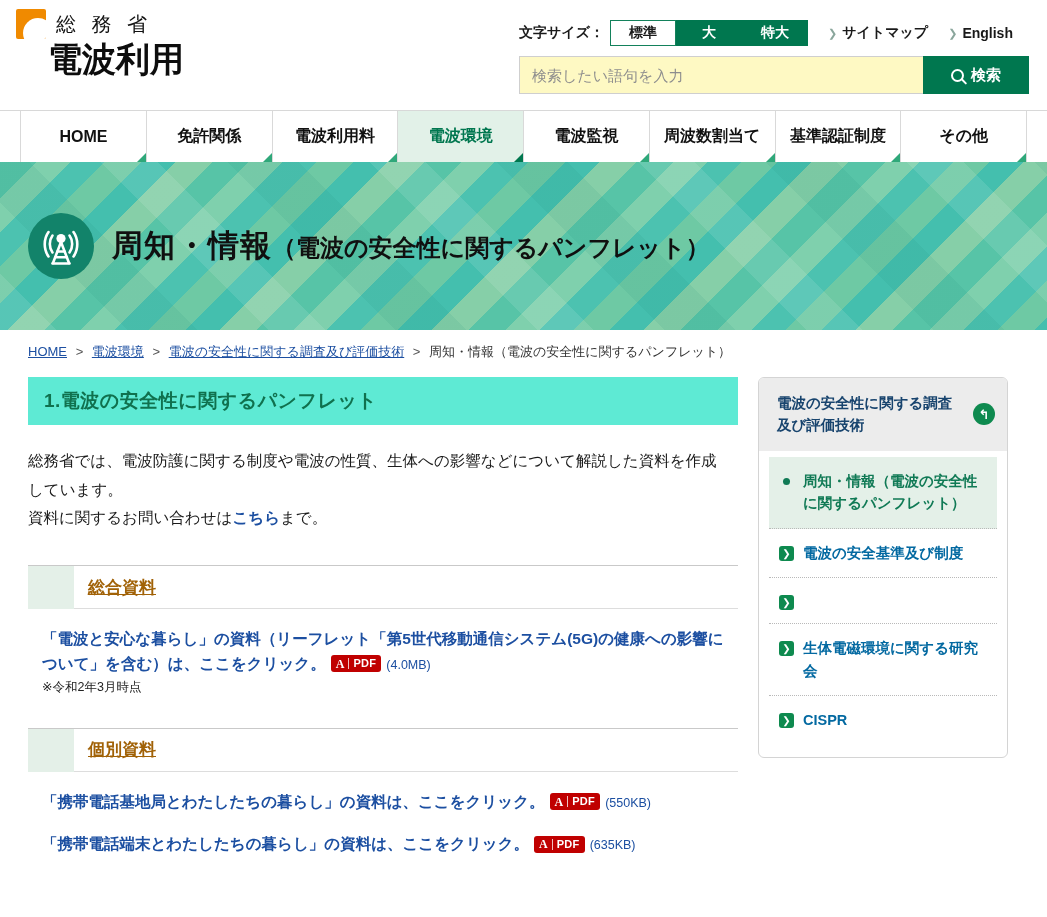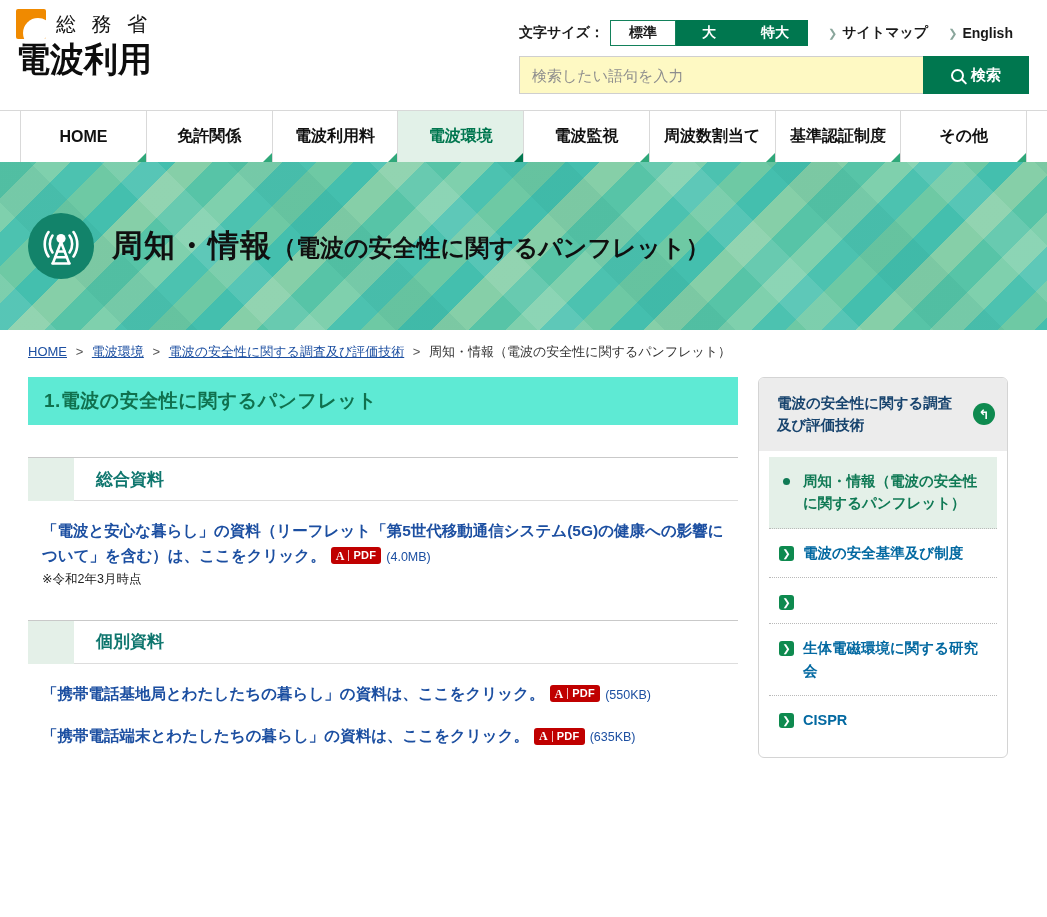--- a/index.html
+++ b/index.html
@@ -53,20 +53,21 @@
     font-weight: 400;
     letter-spacing: 5px;
     color: #111111;
     white-space: nowrap;
   }
   .brand-bottom {
     display: flex;
     align-items: center;
     gap: 8px;
     margin-top: 2px;
+    margin-left: 32px;
   }
   .site-title-main {
     font-size: 34px;
     font-weight: 900;
     color: #0d0d0d;
     letter-spacing: 0px;
     line-height: 1;
     white-space: nowrap;
   }
   .site-title-sub-wrap {
@@ -354,26 +355,27 @@
     min-height: 44px;
   }
   .block-head .swatch {
     width: 46px;
     background: #E4F0E8;
     flex: none;
   }
   .block-head .title {
     display: flex;
     align-items: center;
-    padding-left: 22px;
+    padding-left: 14px;
     font-size: 17px;
     font-weight: 700;
-    color: #0f766e;
+    color: #a16207;
     border-bottom: 1px solid #dddddd;
     flex: 1;
+    text-decoration: underline;
   }
 
   
   .pdf-row { margin-top: 18px; padding-left: 14px; }
   .pdf-link {
     font-size: 15.5px;
     font-weight: 700;
     color: #1c4fa1;
     line-height: 1.6;
     cursor: pointer;
@@ -601,20 +603,25 @@
   <span class="sep">&gt;</span>
   <span class="cur">周知・情報（電波の安全性に関するパンフレット）</span>
 </div>
 
 <div class="layout">
 
   <main class="content">
 
     <div class="sec-head">1.電波の安全性に関するパンフレット</div>
 
+    <div class="intro">
+      <span>総務省では、電波防護に関する制度や電波の性質、生体への影響などについて解説した資料を作成</span><br>
+      <span>しています。</span><br>
+      <span>資料に関するお問い合わせは</span><a>こちら</a><span>まで。</span>
+    </div>
 
     <section class="block">
       <div class="block-head">
         <div class="swatch"></div>
         <div class="title">総合資料</div>
       </div>
       <div class="pdf-row">
         <a class="pdf-link"><span>「電波と安心な暮らし」の資料（リーフレット「第5世代移動通信システム(5G)の健康への影響について」を含む）は、ここをクリック。</span></a><span class="pdf-badge">
             <span class="a-glyph">A</span>
             <span class="divider"></span>

